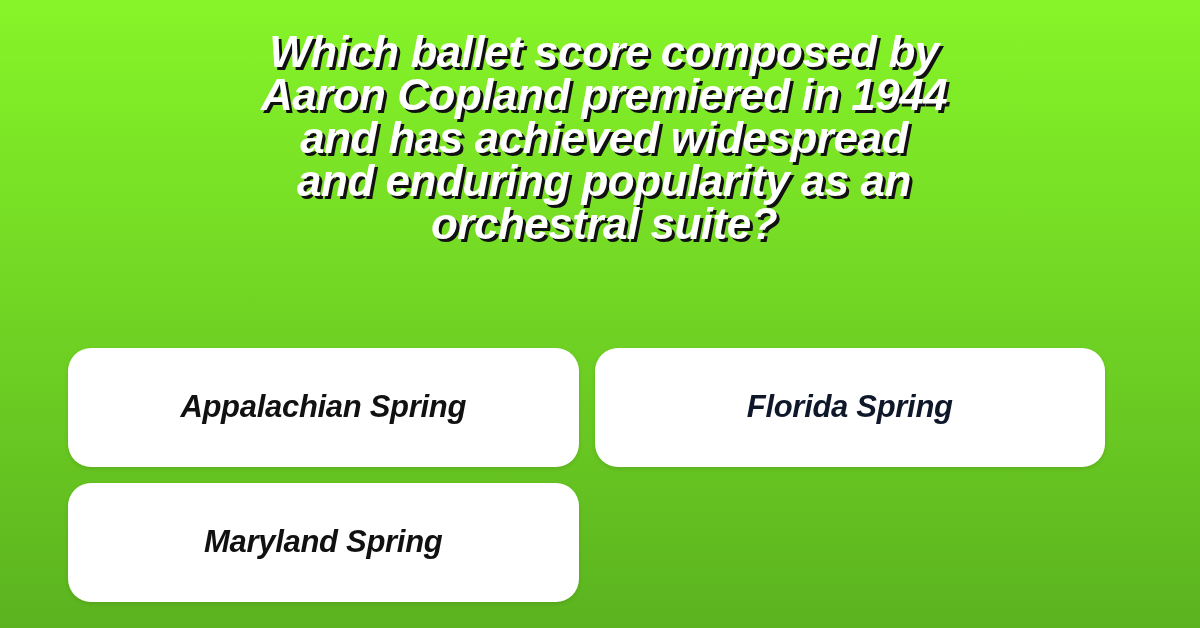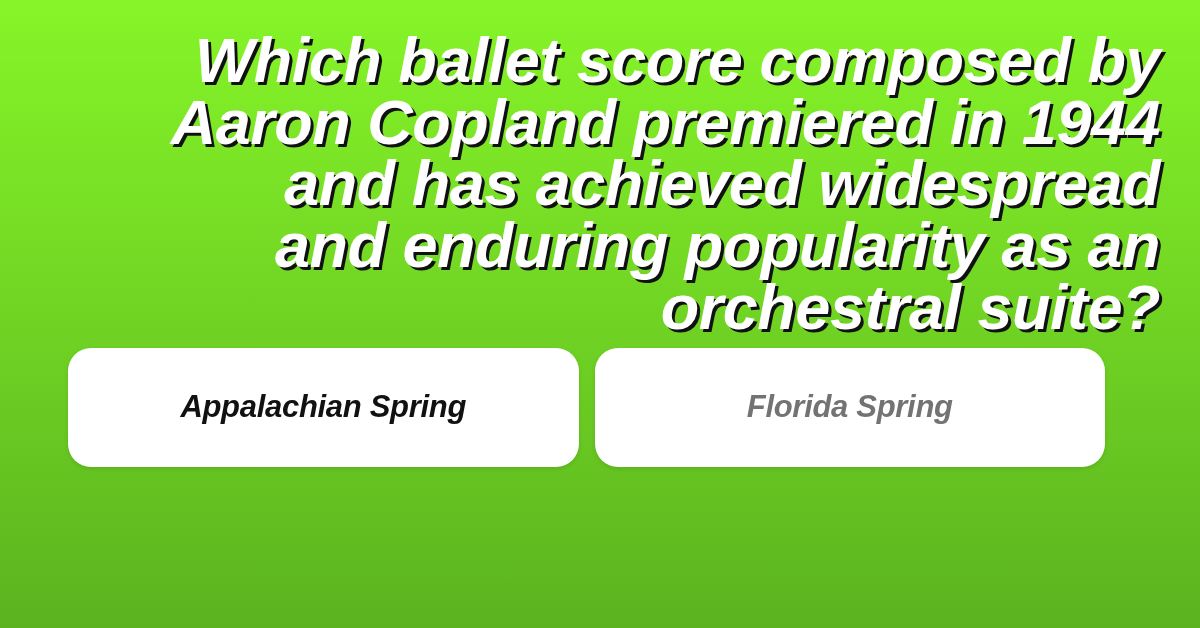--- a/index.html
+++ b/index.html
@@ -31,28 +31,28 @@
     padding: 0;
   }
 
   
   #question-area {
     padding: 30px 40px 0 48px;
     flex: 0 0 auto;
   }
 
   #question-text {
-    font-size: 63px;
+    font-size: 44px;
     line-height: 0.98;
     font-weight: 700;
     font-style: italic;
     color: #FFFFFF;
     letter-spacing: -0.5px;
     text-shadow: 3px 3px 0 rgba(17,17,17,0.88);
-    text-align: right;
+    text-align: center;
     white-space: pre-line;
     font-stretch: condensed;
   }
 
   
   #answers-grid {
     position: absolute;
     left: 68px;
     top: 348px;
     width: 1037px;
@@ -102,19 +102,22 @@
 orchestral suite?</h1>
   </div>
 
   <div id="answers-grid">
 
     <button class="answer-option" style="background: rgb(255, 255, 255);">
       <span class="answer-label" style="color: rgb(17, 17, 17);">Appalachian Spring</span>
     </button>
 
     <button class="answer-option" style="background: rgb(255, 255, 255);">
-      <span class="answer-label" style="color: #737373;">Florida Spring</span>
+      <span class="answer-label" style="color: #0f172a;">Florida Spring</span>
     </button>
 
+    <button class="answer-option" style="background: rgb(255, 255, 255);">
+      <span class="answer-label" style="color: rgb(17, 17, 17);">Maryland Spring</span>
+    </button>
 
 
   </div>
 </div>
 
 </body></html>

